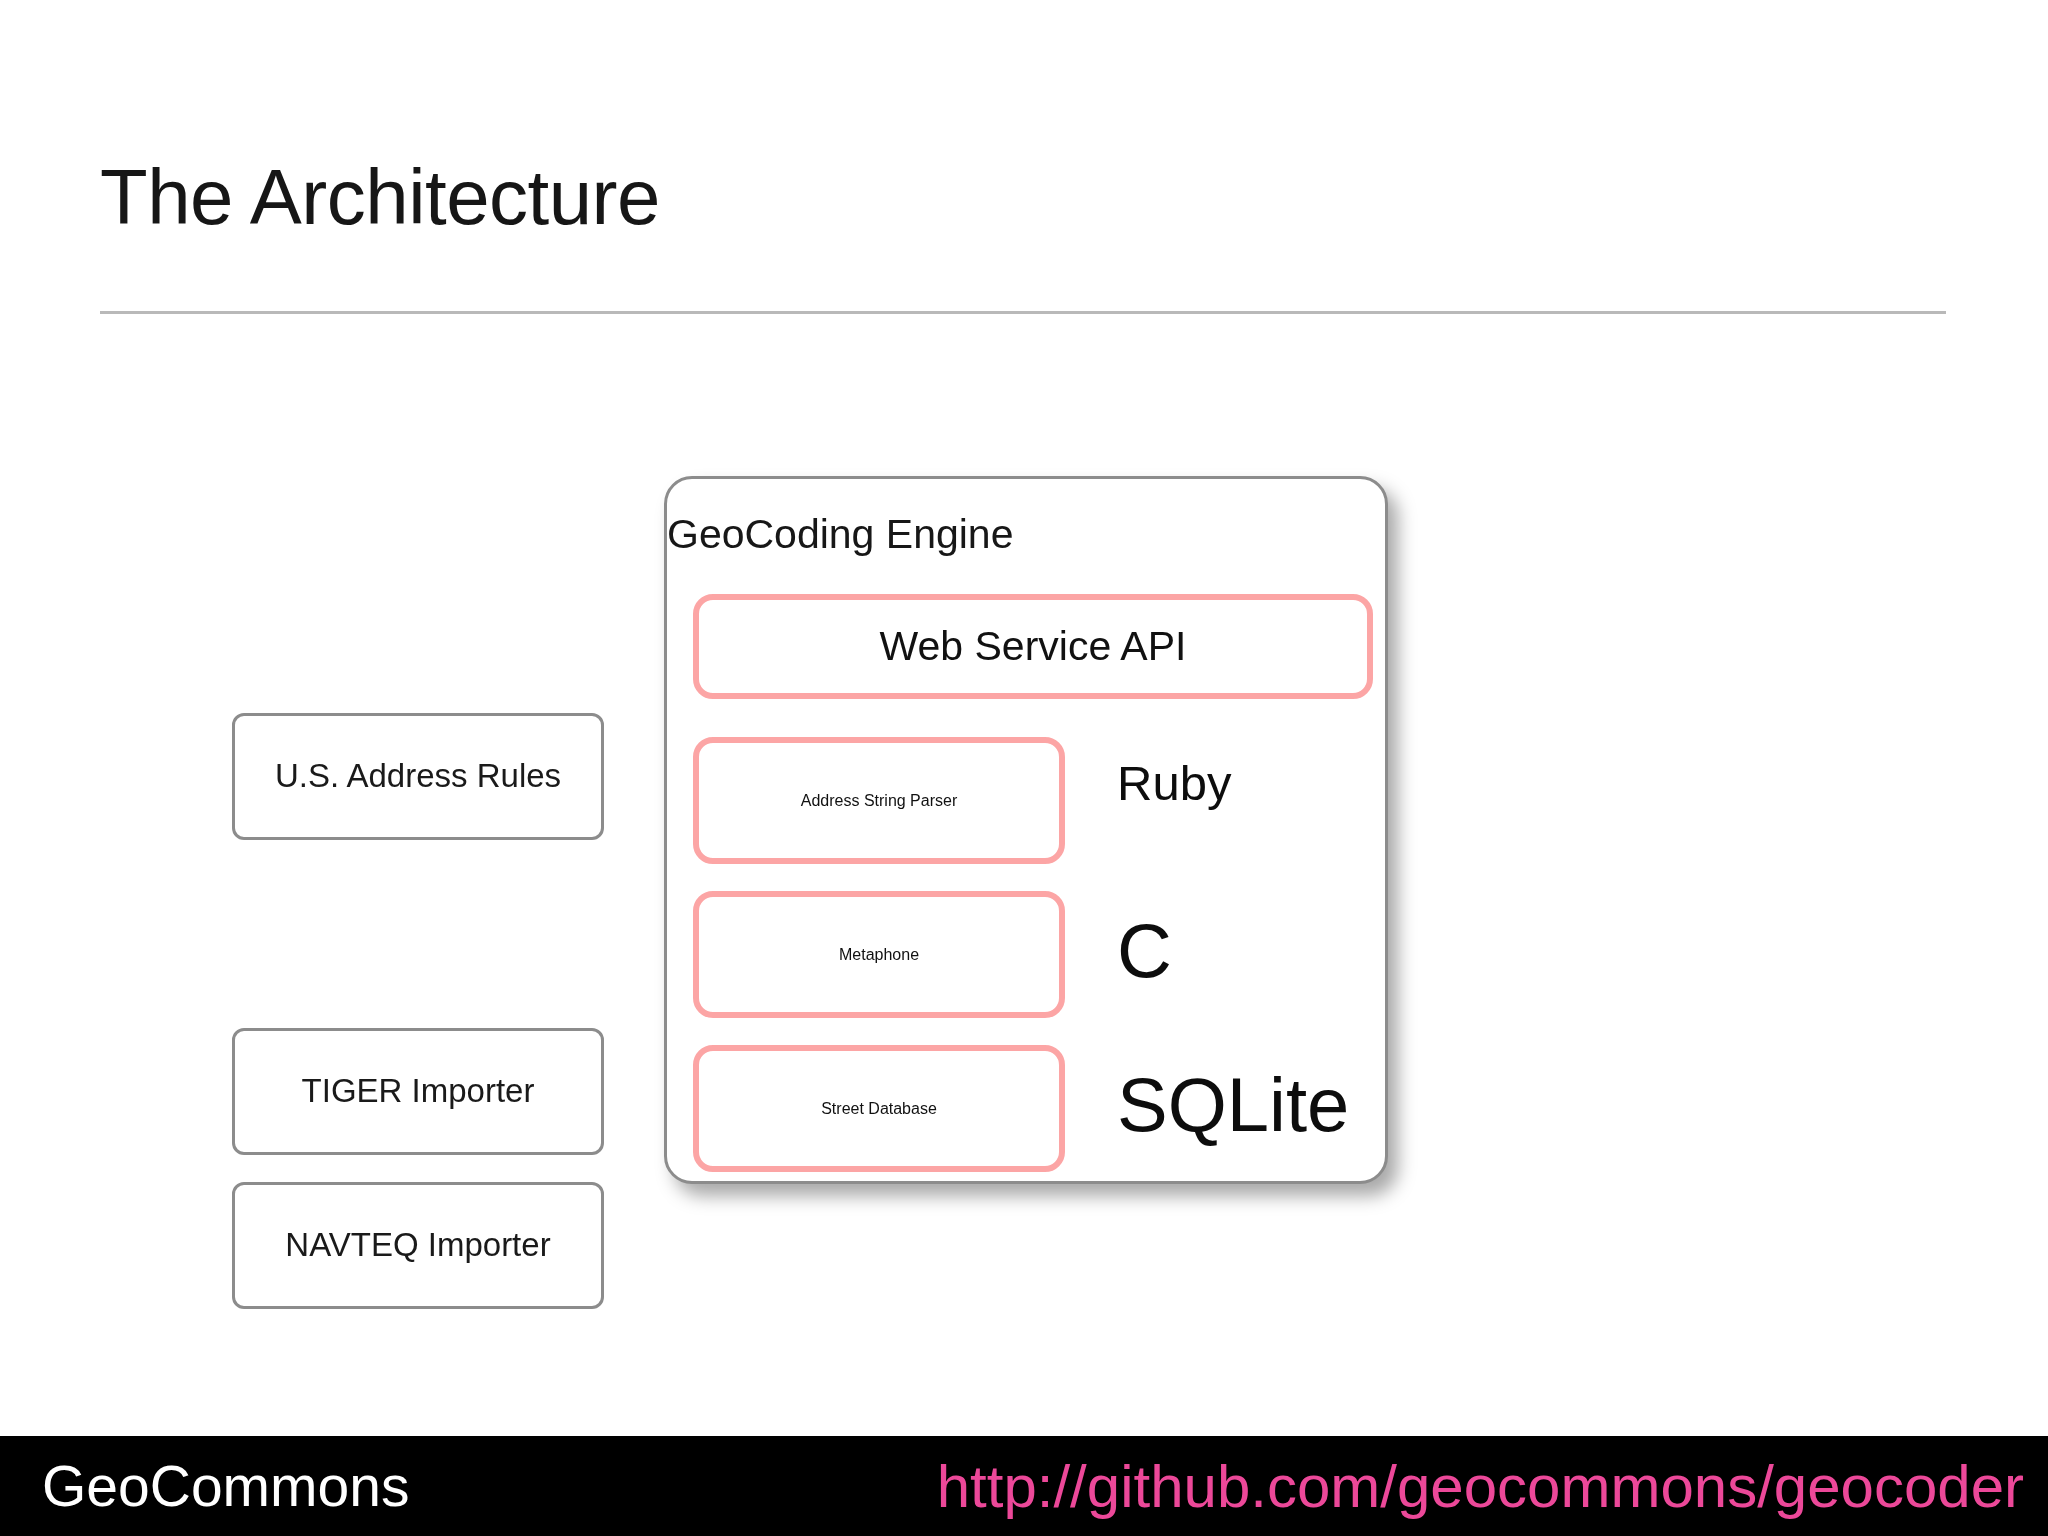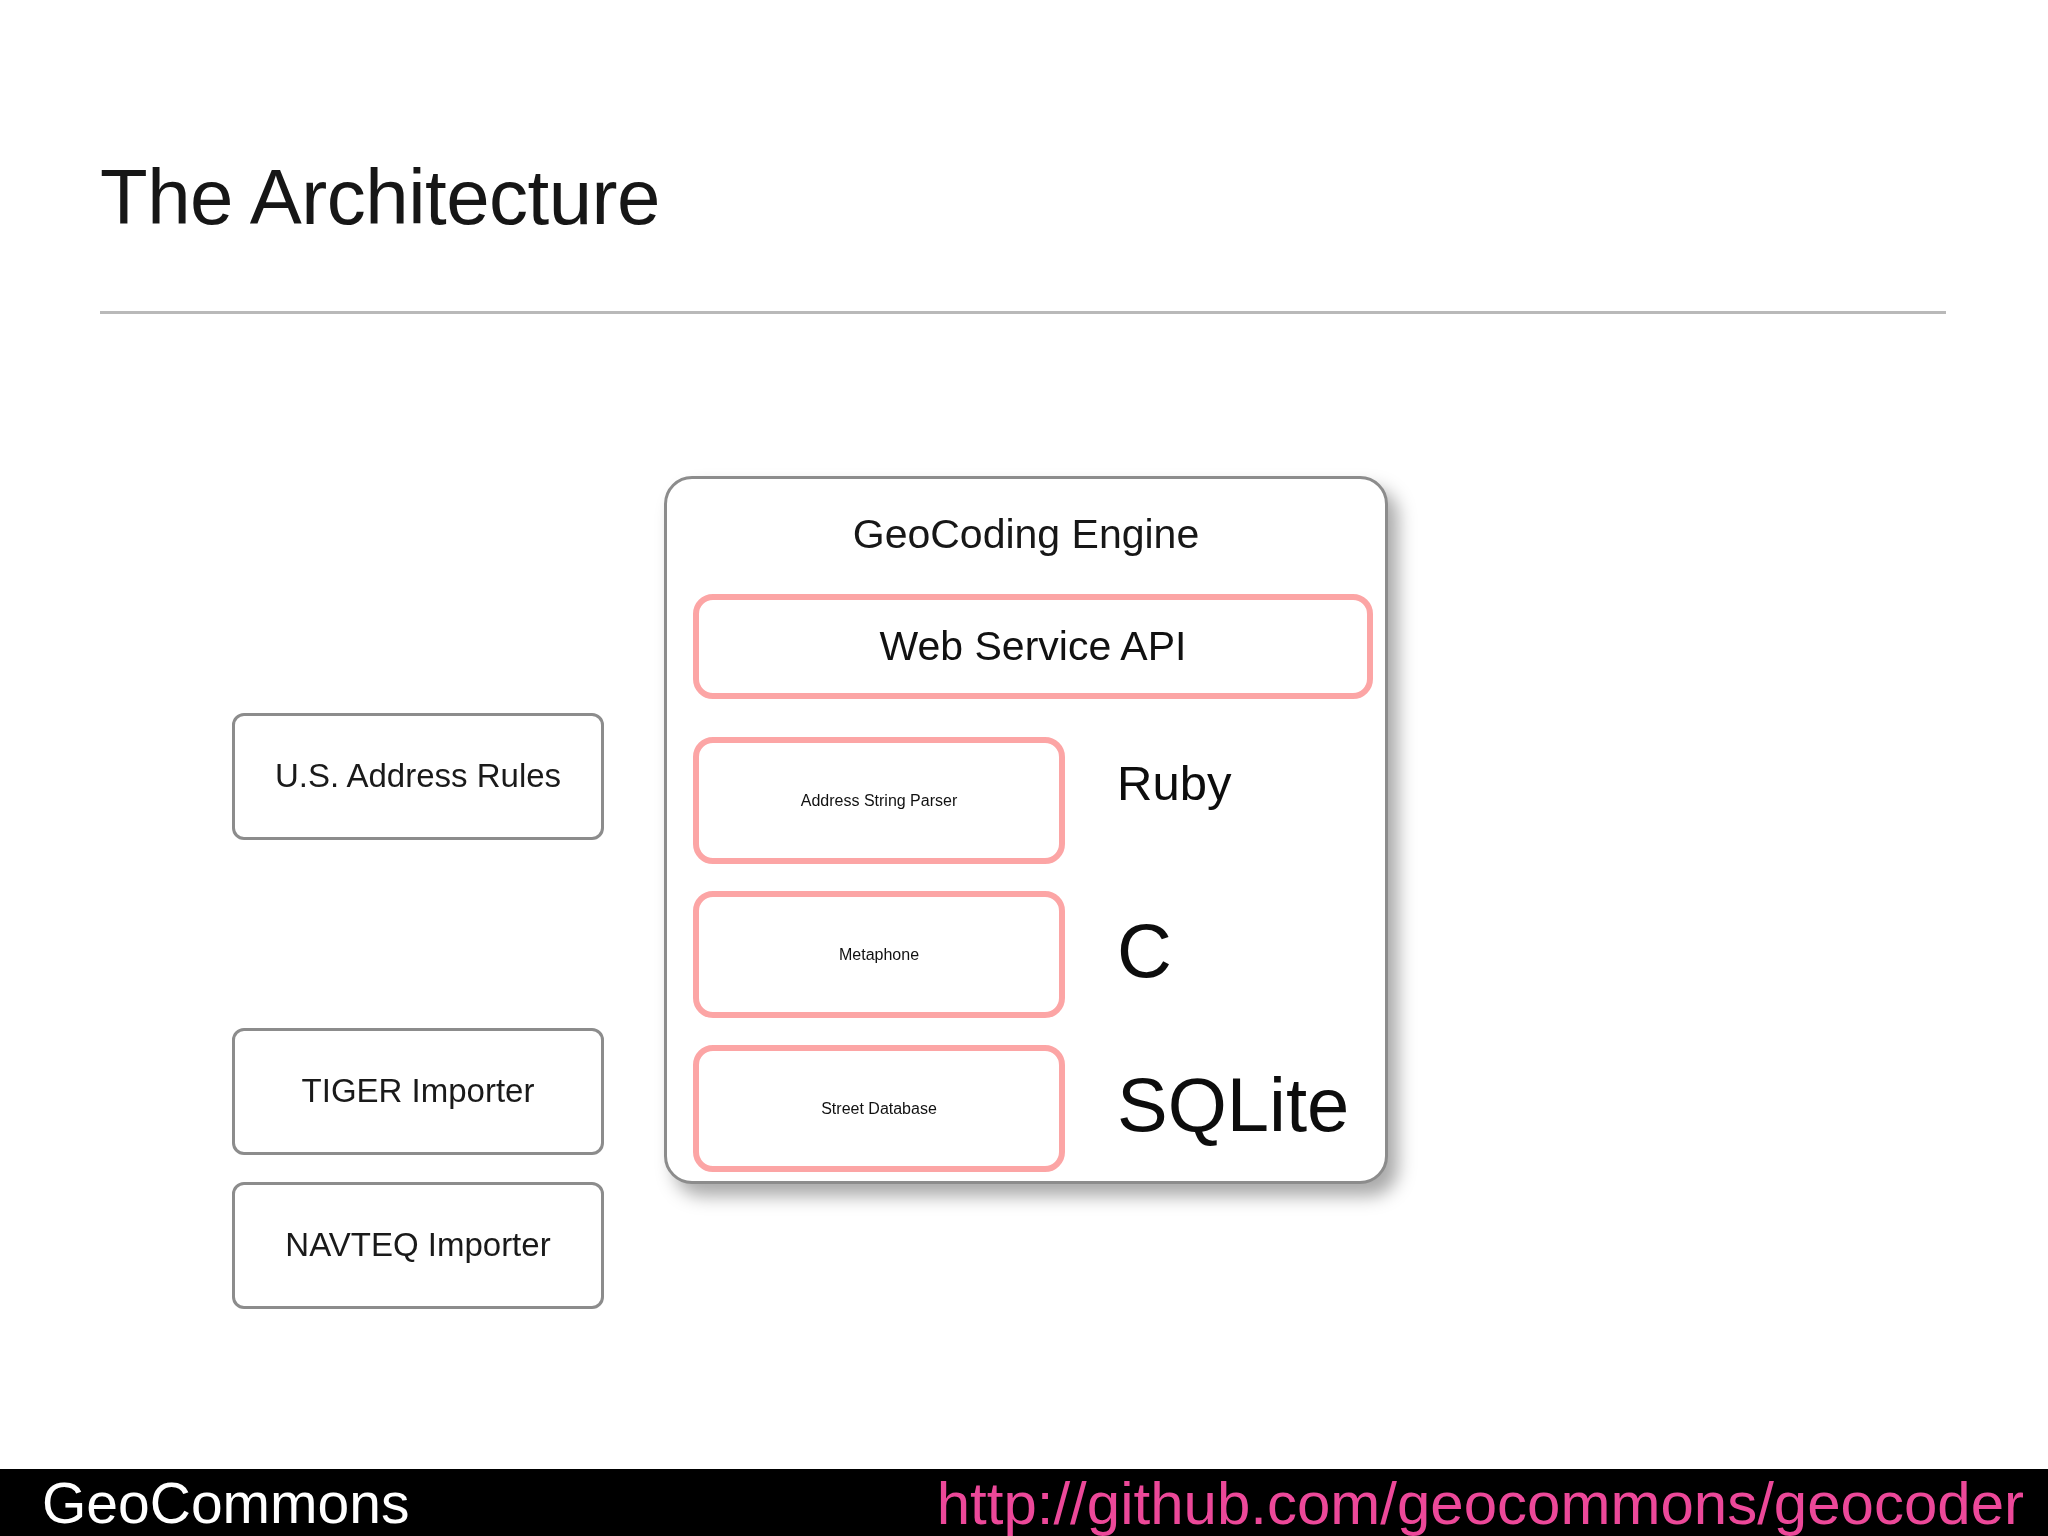--- a/index.html
+++ b/index.html
@@ -89,21 +89,20 @@
     background: #ffffff;
     border: 3px solid #8c8c8c;
     border-radius: 28px;
     box-shadow: 10px 12px 18px rgba(0,0,0,0.34);
   }
   #engine-title {
     position: absolute;
     left: 0;
     right: 0;
     top: 32px;
-    text-align: center;
     font-size: 41px;
     font-weight: 400;
     color: #171717;
     white-space: nowrap;
   }
 
   
   .engine-row {
     position: absolute;
     left: 0;
@@ -163,21 +162,21 @@
     top: 22px;
     font-size: 76px;
   }
 
   
   #footer-bar {
     position: absolute;
     left: 0;
     bottom: 0;
     width: 2048px;
-    height: 67px;
+    height: 100px;
     background: #000000;
   }
   #footer-brand {
     position: absolute;
     left: 42px;
     top: 50%;
     transform: translateY(-50%);
     color: #ffffff;
     font-size: 57px;
     font-weight: 400;

